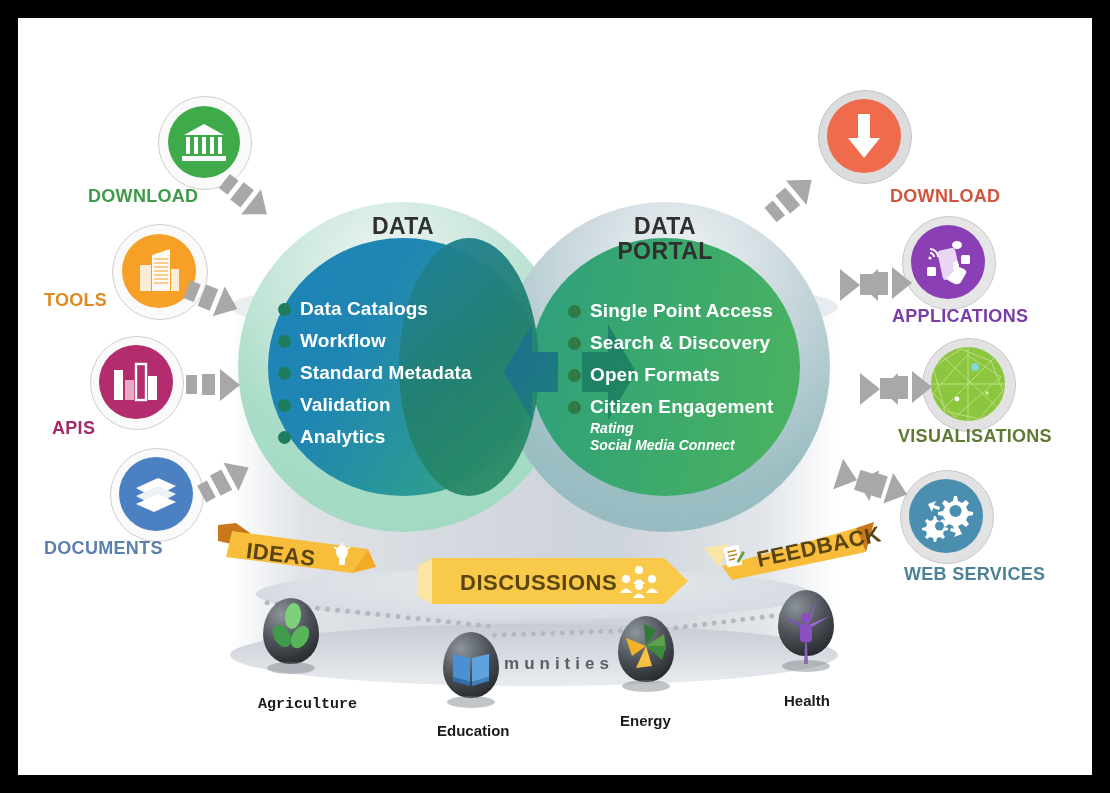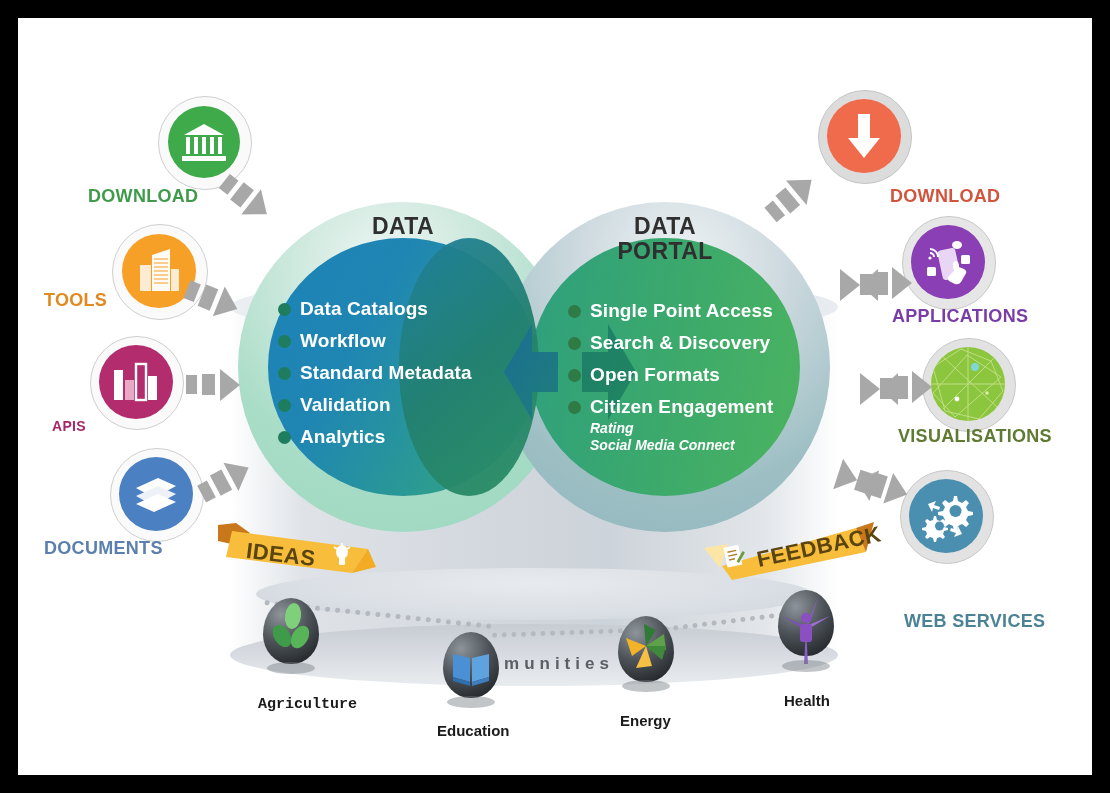--- a/index.html
+++ b/index.html
@@ -173,20 +173,39 @@
     <span class="btext" style="position:absolute;left:28px;top:19px;font-size:22px;transform:rotate(7deg);">IDEAS</span>
     <span style="position:absolute;left:114px;top:20px;">
       <svg width="20" height="26" viewBox="0 0 20 26">
             <ellipse cx="10" cy="9" rx="6" ry="7" fill="#fff"></ellipse>
             <rect x="7" y="14" width="6" height="8" rx="1.6" fill="#fff"></rect>
             <path d="M2 4 L5 6 M18 4 L15 6 M10 0 L10 2" stroke="#fff" stroke-width="1.6"></path>
           </svg>
     </span>
   </div>
 
+  <div class="banner" style="left:400px;top:540px;width:270px;height:46px;">
+    <svg width="270" height="46" viewBox="0 0 270 46" style="position:absolute;left:0;top:0;">
+      <path d="M0 8 L14 0 L246 0 L270 23 L246 46 L14 46 L0 38 Z" fill="#f9c94a"></path>
+      <path d="M0 8 L14 0 L14 46 L0 38 Z" fill="#fce6a6"></path>
+    </svg>
+    <span class="btext" style="position:absolute;left:42px;top:12px;font-size:22px;">DISCUSSIONS</span>
+    <span style="position:absolute;left:200px;top:8px;">
+      <svg width="42" height="32" viewBox="0 0 42 32">
+        <circle cx="21" cy="4" r="4" fill="#fff"></circle>
+            <path d="M15 18 q6-9 12 0 z" fill="#fff"></path>
+        <circle cx="8" cy="13" r="4" fill="#fff"></circle>
+            <path d="M2 27 q6-9 12 0 z" fill="#fff"></path>
+        <circle cx="34" cy="13" r="4" fill="#fff"></circle>
+            <path d="M28 27 q6-9 12 0 z" fill="#fff"></path>
+        <circle cx="21" cy="20" r="4" fill="#fff"></circle>
+            <path d="M15 32 q6-9 12 0 z" fill="#fff"></path>
+      </svg>
+    </span>
+  </div>
 
   <div class="banner" style="left:676px;top:500px;width:180px;height:66px;">
     <svg width="180" height="66" viewBox="0 0 180 66" style="position:absolute;left:0;top:0;">
       <path d="M26 50 L10 30 L34 26 Z" fill="#fce6a6"></path>
       <path d="M28 48 L162 10 L172 34 L38 62 Z" fill="#f7bd3b"></path>
       <path d="M162 10 L180 4 L172 34 Z" fill="#c9771b"></path>
     </svg>
     <span class="btext" style="position:absolute;left:62px;top:16px;font-size:22px;transform:rotate(-12deg);">FEEDBACK</span>
     <span style="position:absolute;left:28px;top:26px;transform:rotate(-12deg);">
       <svg width="24" height="26" viewBox="0 0 24 26">
@@ -240,21 +259,21 @@
     <div class="ring" style="left:0;top:0;width:92px;height:92px;"></div>
     <div class="disc" style="left:9px;top:9px;width:74px;height:74px;background:#b22c6e;">
       <svg width="48" height="40" viewBox="0 0 48 40">
             <rect x="2" y="8" width="9" height="30" fill="#fff"></rect>
             <rect x="13" y="18" width="9" height="20" fill="#e8a8c6"></rect>
             <rect x="24" y="2" width="10" height="36" fill="none" stroke="#fff" stroke-width="2.4"></rect>
             <rect x="36" y="14" width="9" height="24" fill="#fff"></rect>
           </svg>
     </div>
   </div>
-  <div class="nlabel" style="left:34px;top:400px;font-size:14px;color:#a32a66;">APIS</div>
+  <div class="nlabel" style="left:34px;top:400px;font-size:18px;color:#a32a66;">APIS</div>
   <div class="arrow r" style="left:168px;top:348px;">
     <span style="left:0;top:9px;width:11px;height:19px;"></span>
     <span style="left:16px;top:8px;width:13px;height:21px;"></span>
     <span class="tri" style="left:34px;top:3px;"></span>
   </div>
 
   <div class="node" style="left:92px;top:430px;">
     <div class="ring" style="left:0;top:0;width:92px;height:92px;"></div>
     <div class="disc" style="left:9px;top:9px;width:74px;height:74px;background:#4b80c2;">
       <svg width="48" height="40" viewBox="0 0 48 40">
@@ -340,21 +359,21 @@
           <path d="M36 8 l3 0 1 5 4 2 4-3 3 3 -3 4 2 4 5 1 0 3 -5 1 -2 4 3 4 -3 3 -4-3 -4 2 -1 5 -3 0 -1-5 -4-2 -4 3 -3-3 3-4 -2-4 -5-1 0-3 5-1 2-4 -3-4 3-3 4 3 4-2z"></path>
           <circle cx="37.5" cy="23" r="6" fill="#4a8fb0"></circle>
           <path d="M16 28 l2 0 1 4 3 1 3-2 2 2 -2 3 1 3 4 1 0 2 -4 1 -1 3 2 3 -2 2 -3-2 -3 1 -1 4 -2 0 -1-4 -3-1 -3 2 -2-2 2-3 -1-3 -4-1 0-2 4-1 1-3 -2-3 2-2 3 2 3-1z"></path>
           <circle cx="21.5" cy="38" r="4.5" fill="#4a8fb0"></circle>
           <path d="M10 16 l8-3 -2 4 6 2 -1 3 -6-2 -1 4z"></path>
           <path d="M44 46 l-8 3 2-4 -6-2 1-3 6 2 1-4z"></path>
         </g>
       </svg>
     </div>
   </div>
-  <div class="nlabel" style="left:886px;top:546px;font-size:18px;color:#4c8296;margin-top:47px;">WEB SERVICES</div>
+  <div class="nlabel" style="left:886px;top:546px;font-size:18px;color:#4c8296;">WEB SERVICES</div>
   <div class="arrow r" style="left:826px;top:438px;transform:rotate(18deg);">
     <span class="tri l" style="left:0;top:3px;width:0;height:0;border-top:16px solid transparent;border-bottom:16px solid transparent;border-right:18px solid #a8a8a8;background:transparent;"></span>
     <span style="left:20px;top:8px;width:12px;height:21px;"></span>
     <span style="left:36px;top:6px;width:12px;height:23px;"></span>
     <span class="tri" style="left:52px;top:1px;"></span>
   </div>
 
   <div class="comm" style="left:245px;top:580px;">
     <div class="commIcon" style="left:0;top:0;">
       <svg width="56" height="66" viewBox="0 0 56 66" style="position:absolute;left:0;top:0;">

